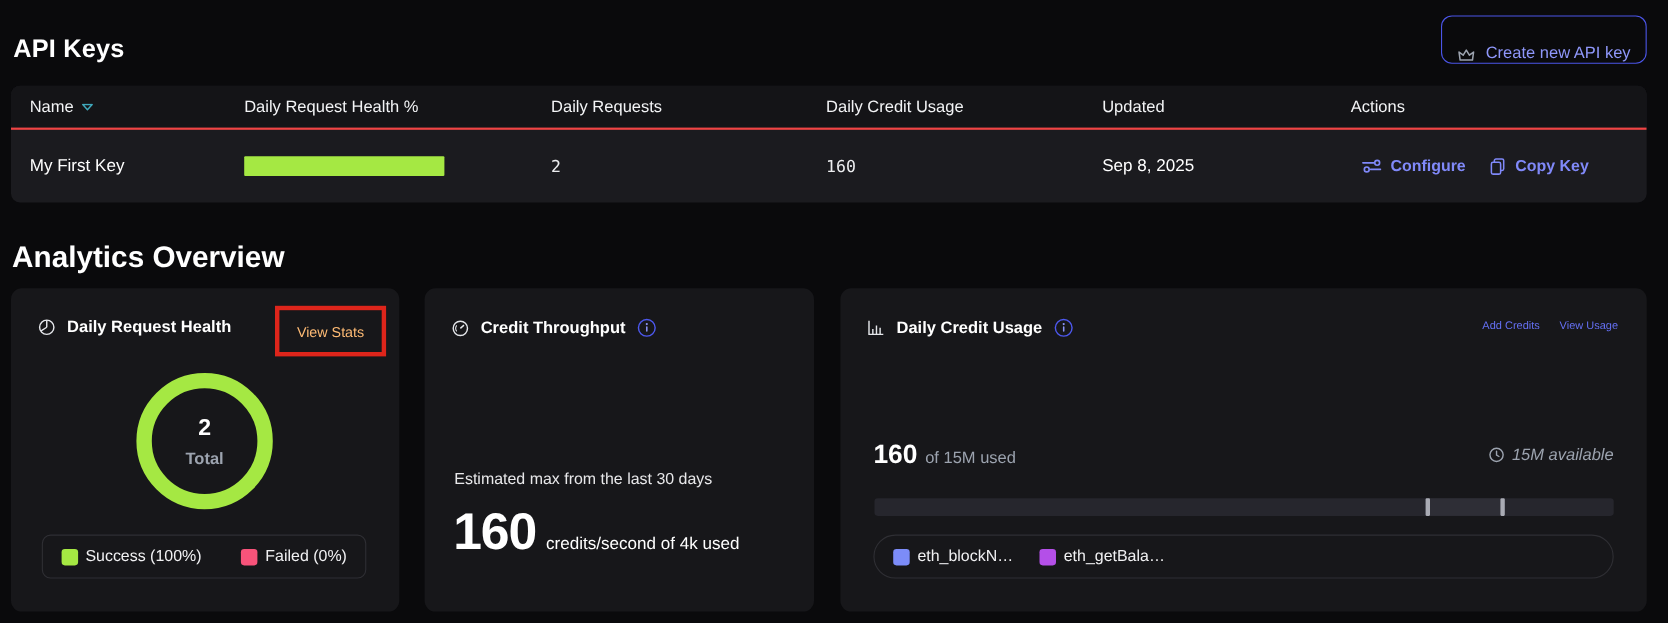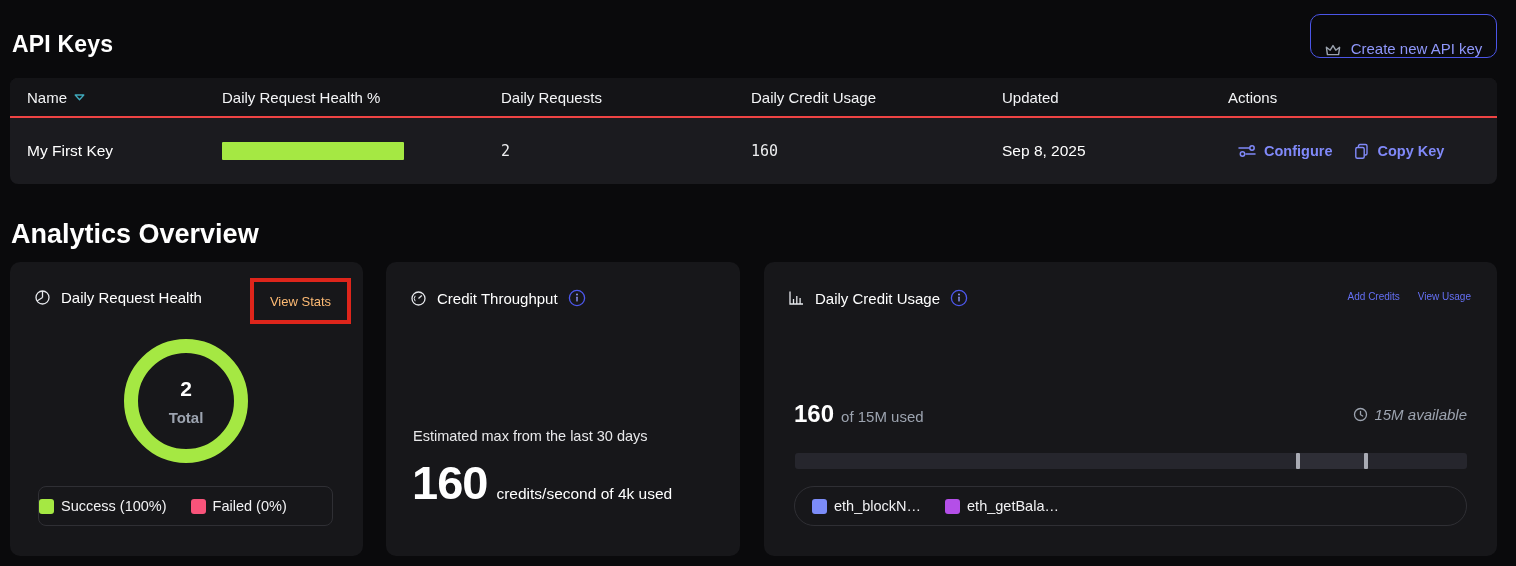--- a/index.html
+++ b/index.html
@@ -28,33 +28,33 @@
   .health-bar { width:182px; height:18px; border-radius:1px; }
   .actions { display:flex; align-items:flex-start; gap:22px; padding-left:10px; }
   .action-link { display:flex; align-items:center; gap:8px; color:#8089f9; font-size:14.5px; font-weight:600; cursor:pointer; text-decoration:none; }
   
   .section-title { position:absolute; left:11px; top:219px; font-size:27px; font-weight:700; }
   .card { position:absolute; top:262px; height:294px; background:#17171a; border-radius:10px; }
   #card-health { left:10px; width:353px; }
   #card-throughput { left:386px; width:354px; }
   #card-usage { left:764px; width:733px; }
   .card-head { position:absolute; left:24px; top:27px; display:flex; align-items:center; gap:10px; }
-  .card-title { font-size:15px; font-weight:400; color:#fff; white-space:nowrap; }
+  .card-title { font-size:15px; font-weight:700; color:#fff; white-space:nowrap; }
   .card-links { position:absolute; right:26px; top:29px; display:flex; gap:18px; }
   .card-link { color:#6570f4; font-size:10px; font-weight:500; cursor:pointer; text-decoration:none; }
   
   .red-box { position:absolute; left:240px; top:16px; width:101px; height:46px; border:4px solid #de251b; display:flex; align-items:center; justify-content:center; }
   .view-stats { color:#fdba74; font-size:13px; cursor:pointer; text-decoration:none; }
   
   .donut { position:absolute; left:114px; top:77px; width:124px; height:124px; border-radius:50%; border:14px solid #a5e843; display:flex; flex-direction:column; align-items:center; justify-content:center; }
   .donut-value { font-size:21px; font-weight:700; }
   .donut-label { font-size:15px; color:#9ca3af; margin-top:8px;font-weight:bold; }
   
   .legend-box { position:absolute; top:224px; height:40px; border:1px solid #2f2f34; border-radius:8px; display:flex; align-items:center; }
-  #card-health .legend-box { left:28px; width:295px; gap:24px; }
+  #card-health .legend-box { left:28px; width:295px; justify-content:center; gap:36px; }
   #card-usage .legend-box { left:30px; width:673px; padding-left:17px; gap:24px;border-radius:20px; }
   .legend-item { display:flex; align-items:center; gap:7px; font-size:14.5px; color:#f1f1f3; }
   .swatch { width:15px; height:15px; border-radius:3px; flex:none; }
   
   .tp-subtitle { position:absolute; left:27px; top:166px; font-size:14.5px; color:#e8e8ea; }
   .tp-value-row { position:absolute; left:26px; top:193px; display:flex; align-items:baseline; gap:9px; }
   .tp-value { font-size:47px; font-weight:700; letter-spacing:-1px; }
   .tp-suffix { font-size:15.5px; color:#fff;text-align:center; }
   
   .usage-row { position:absolute; left:30px; top:138px; width:673px; display:flex; align-items:baseline; }

